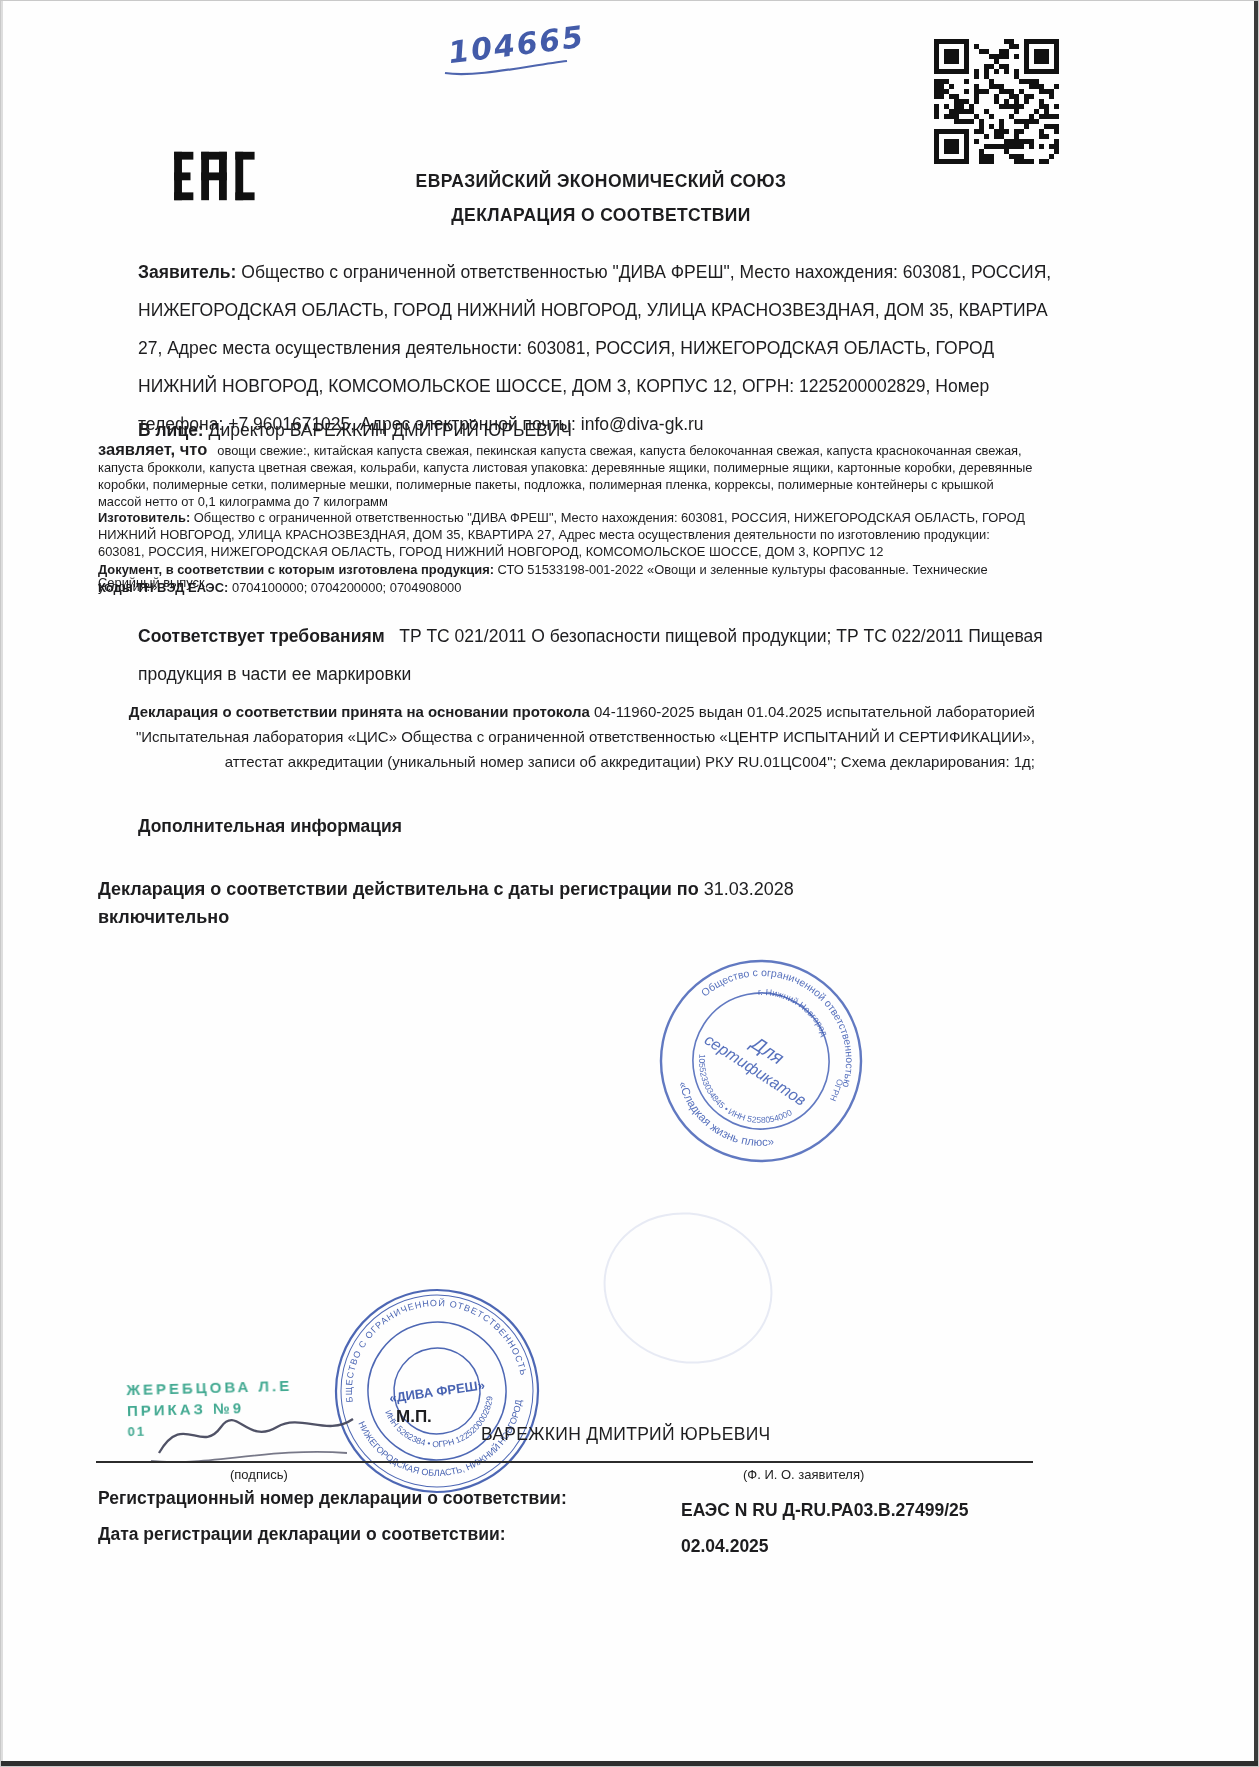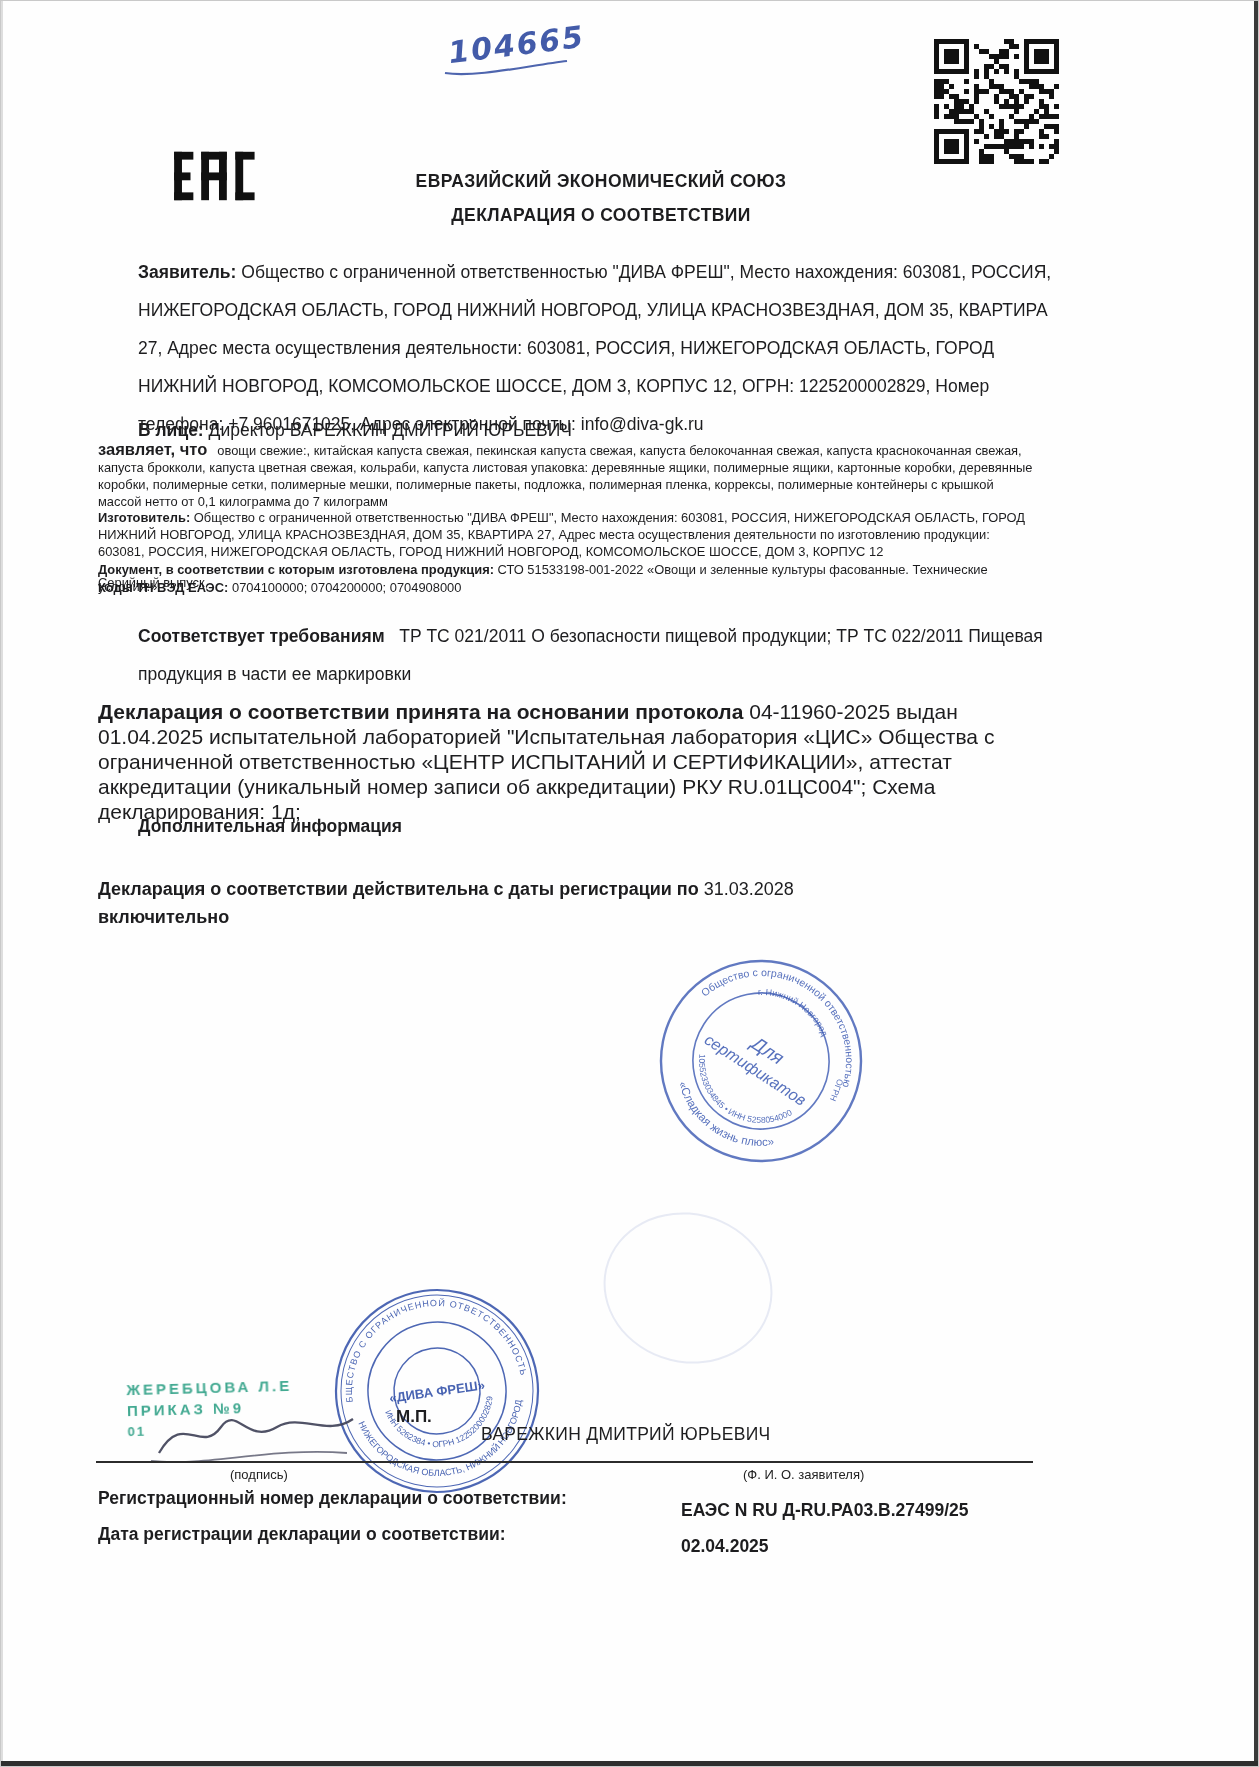--- a/index.html
+++ b/index.html
@@ -9,21 +9,21 @@
     background:#fefefe;overflow:hidden;
     font-family:"Liberation Sans",sans-serif;color:#1d1d1f;
     border:1px solid #c9c9c9;
   }
   .edge-right{position:absolute;right:0;top:0;width:4px;height:100%;background:#3a3a3a;}
   .edge-bottom{position:absolute;left:0;bottom:0;width:100%;height:5px;background:#2e2e2e;}
   .edge-left{position:absolute;left:0;top:0;width:2px;height:100%;background:#dedede;}
 
   .para{position:absolute;left:97px;width:937px;}
   .lg{font-size:17.5px;line-height:38px;margin-left:40px;}
-  .md{font-size:21px;line-height:25px;}
+  .md{font-size:15px;line-height:25px;text-align:right;}
   .sm{font-size:12.9px;line-height:17px;}
   b{font-weight:700;}
   .biglabel{font-size:16.5px;margin-right:10px;}
 
   .title{position:absolute;left:97px;width:1006px;text-align:center;
     font-weight:700;font-size:17.5px;letter-spacing:.4px;}
 
   .handwritten{
     position:absolute;left:447px;top:26px;color:#2f4aa0;
     font-size:30px;font-style:italic;font-weight:700;

